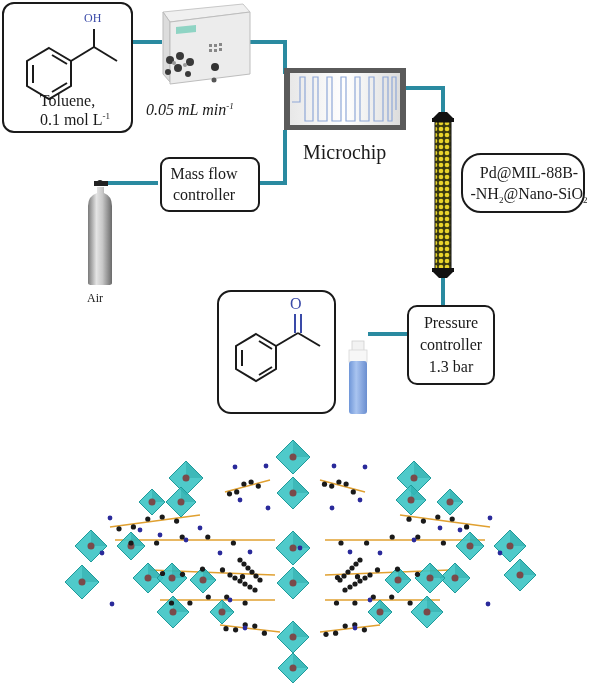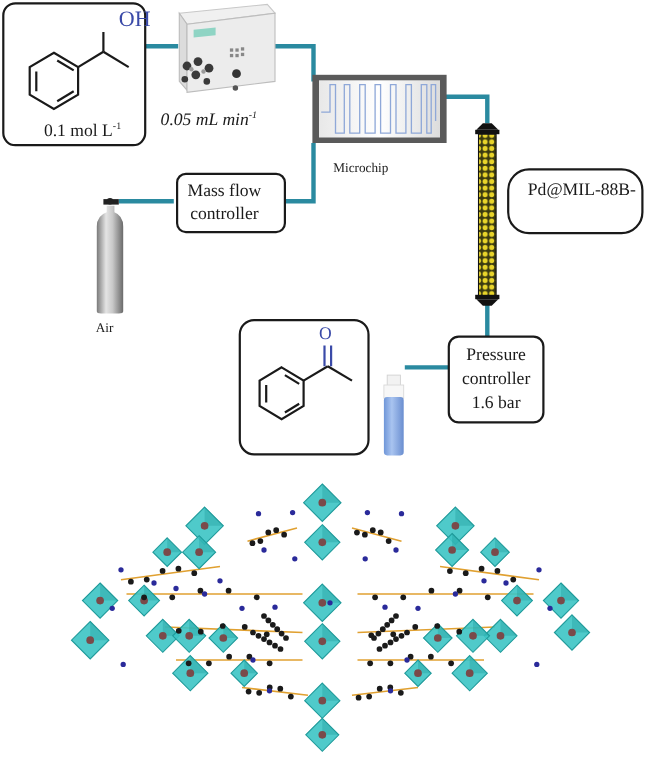--- a/index.html
+++ b/index.html
@@ -38,21 +38,22 @@
       <polygon points="45,44 67,57 67,82 45,95 23,82 23,57"></polygon>
       <line x1="29" y1="61" x2="29" y2="79"></line>
       <line x1="48" y1="51" x2="63" y2="60"></line>
       <line x1="48" y1="88" x2="63" y2="79"></line>
 
       <line x1="67" y1="57" x2="90" y2="43"></line>
       <line x1="90" y1="43" x2="113" y2="57"></line>
       <line x1="90" y1="43" x2="90" y2="25"></line>
     </g>
   </svg>
-  <div class="lbl" style="left:80px; top:5px; color:#3a4aa8; font-size:20px;margin-left:24px;">OH</div>
+  <div class="lbl" style="left:80px; top:5px; color:#3a4aa8; font-size:12px;">OH</div>
+  <div class="lbl" style="left:0; width:127px; top:87px; font-size:16px;">Toluene,</div>
   <div class="lbl" style="left:0; width:142px; top:106px; font-size:16px;">
     <span>0.1 mol L</span><sup>-1</sup>
   </div>
 </div>
 
 <svg width="600" height="692">
   <g>
 
     <polygon points="163,12 243,4 250,12 170,22" fill="#f0f0f0" stroke="#c8c8c8" stroke-width="1"></polygon>
 
@@ -94,21 +95,21 @@
     <linearGradient id="chipGrad" x1="0" y1="0" x2="1" y2="0">
       <stop offset="0" stop-color="#e8e8e8"></stop>
       <stop offset="0.5" stop-color="#ffffff"></stop>
       <stop offset="1" stop-color="#dcdcdc"></stop>
     </linearGradient>
   </defs>
   <rect x="284" y="68" width="122" height="62" fill="#5a5a5a"></rect>
   <rect x="290" y="73" width="110" height="52" fill="url(#chipGrad)"></rect>
   <path d="M292 102 L300 102 L300 77 L305 77 L305 121 L313 121 L313 77 L318 77 L318 121 L327 121 L327 77 L332 77 L332 121 L341 121 L341 77 L346 77 L346 121 L355 121 L355 77 L360 77 L360 121 L369 121 L369 77 L374 77 L374 121 L383 121 L383 77 L388 77 L388 121 L392 121 L392 77 L396 77 L396 110" fill="none" stroke="#8fa8d8" stroke-width="1.2"></path>
 </svg>
-<div class="lbl" style="left:303px; top:143px; font-size:12px;text-align:center;">Microchip</div>
+<div class="lbl" style="left:303px; top:143px; font-size:20px;text-align:center;">Microchip</div>
 
 <svg width="600" height="692">
   <defs>
     <linearGradient id="cylGrad" x1="0" y1="0" x2="1" y2="0">
       <stop offset="0" stop-color="#7a7a7a"></stop>
       <stop offset="0.35" stop-color="#e4e4e4"></stop>
       <stop offset="0.6" stop-color="#c8c8c8"></stop>
       <stop offset="1" stop-color="#6a6a6a"></stop>
     </linearGradient>
   </defs>
@@ -131,26 +132,29 @@
     </pattern>
   </defs>
   <polygon points="433,118 453,118 447,112 439,112" fill="#111"></polygon>
   <rect x="432" y="118" width="22" height="4" fill="#111"></rect>
   <rect x="435" y="122" width="16" height="148" fill="url(#beadPat)" stroke="#111" stroke-width="1"></rect>
   <rect x="432" y="268" width="22" height="4" fill="#111"></rect>
   <polygon points="433,272 453,272 447,278 439,278" fill="#111"></polygon>
 </svg>
 <div class="box" style="left:461px; top:153px; width:124px; height:60px; border-radius:20px;">
   <div class="lbl" style="left:0; width:132px; top:8px; font-size:16px;">Pd@MIL-88B-</div>
+  <div class="lbl" style="left:0; width:132px; top:29px; font-size:16px;">
+    <span>-NH</span><sub>2</sub><span>@Nano-SiO</span><sub>2</sub>
+  </div>
 </div>
 
 <div class="box" style="left:407px; top:305px; width:88px; height:80px; border-radius:10px;">
   <div class="lbl" style="left:0; width:84px; top:6px; font-size:16px;text-align:center;">Pressure</div>
   <div class="lbl" style="left:0; width:84px; top:28px; font-size:16px;">controller</div>
-  <div class="lbl" style="left:0; width:84px; top:50px; font-size:16px;">1.6 bar</div>
+  <div class="lbl" style="left:0; width:84px; top:50px; font-size:16px;">1.3 bar</div>
 </div>
 
 <svg width="600" height="692">
   <defs>
     <linearGradient id="vialGrad" x1="0" y1="0" x2="1" y2="0">
       <stop offset="0" stop-color="#6f96d8"></stop>
       <stop offset="0.4" stop-color="#a9c4f0"></stop>
       <stop offset="1" stop-color="#6a8ed0"></stop>
     </linearGradient>
   </defs>

